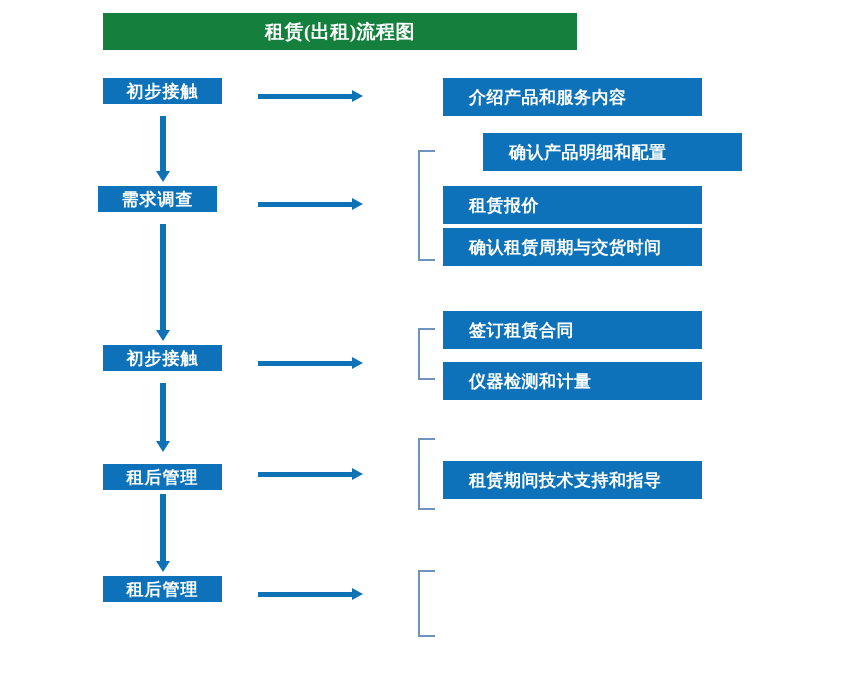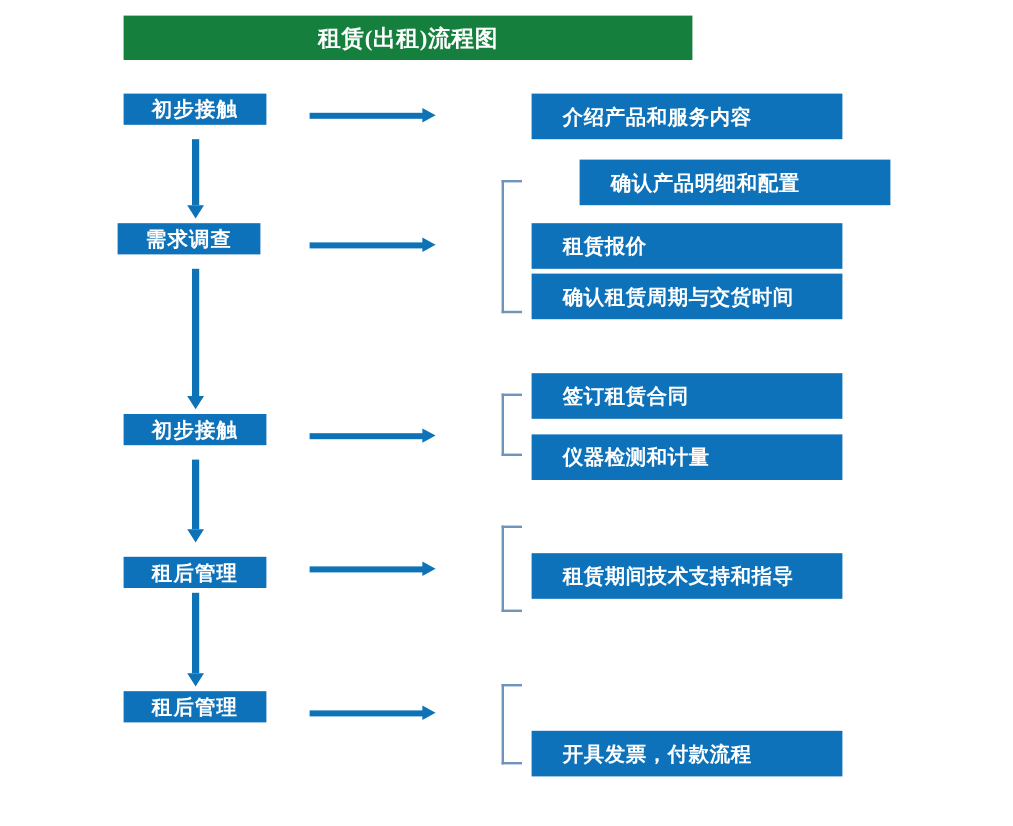--- a/index.html
+++ b/index.html
@@ -201,15 +201,14 @@
   <div class="detail-box" style="top:228px;">确认租赁周期与交货时间</div>
 
   <div class="detail-box" style="top:311px;font-family:Liberation Serif, serif;">签订租赁合同</div>
 
   <div class="detail-box" style="top:362px;">仪器检测和计量</div>
 
 
   <div class="detail-box" style="top:461px;">租赁期间技术支持和指导</div>
 
 
-  <div class="detail-box" style="top:609px;">开具发票，付款流程</div>
 
 </div>
 
 </body></html>

